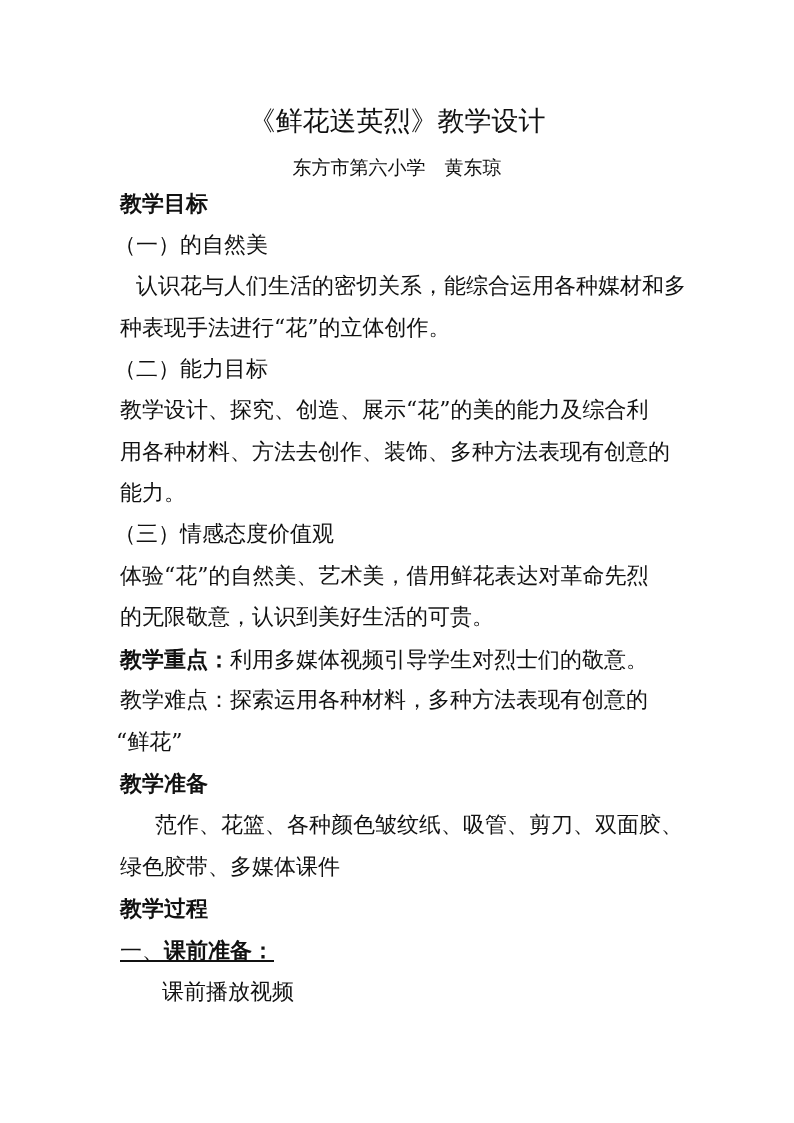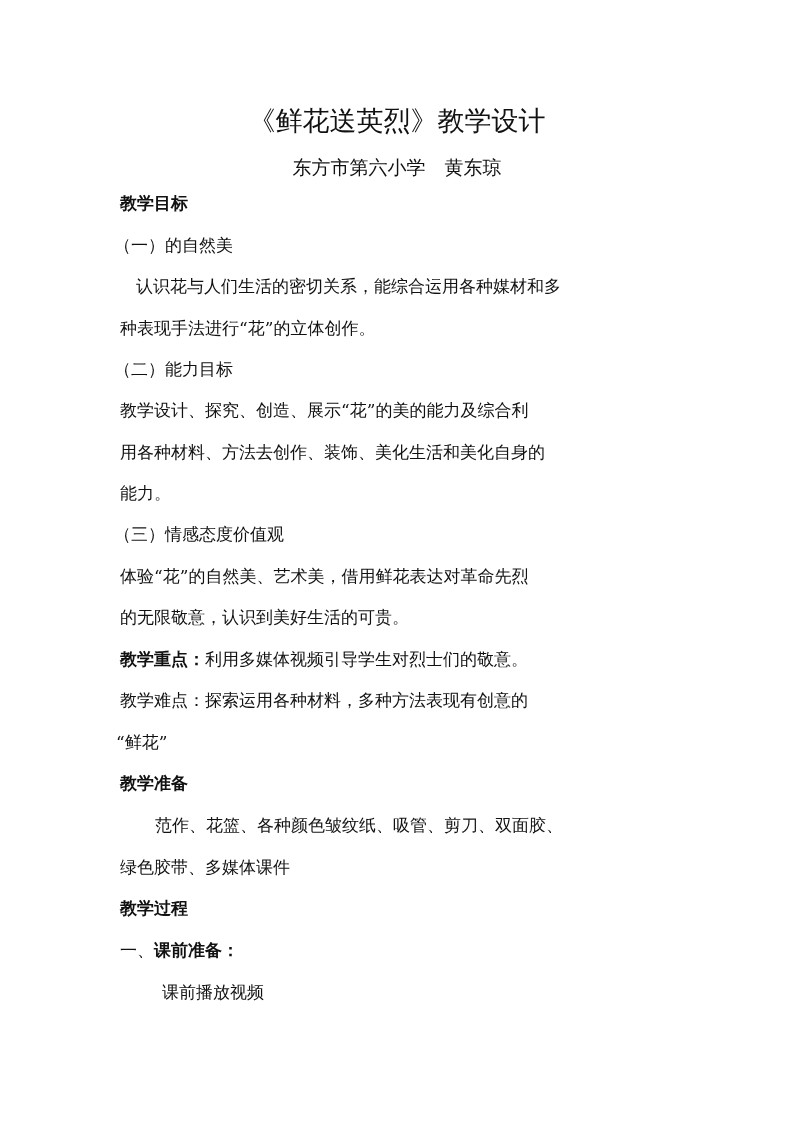--- a/index.html
+++ b/index.html
@@ -1,52 +1,52 @@
 <!DOCTYPE html>
 <html><head>
   <meta charset="utf-8">
   <style>
     html, body { margin: 0; padding: 0; background: #ffffff; }
     body { width: 794px; height: 1123px; position: relative; overflow: hidden;
            font-family: "DejaVu Serif", "Liberation Serif", serif; color: #111; }
-    .line { position: absolute; left: 120px; white-space: nowrap; font-size: 17px; line-height: 24px; }
+    .line { position: absolute; left: 120px; white-space: nowrap; font-size: 22px; line-height: 24px; }
     .bold { font-weight: bold; }
     .center { left: 0; width: 794px; text-align: center; }
     .title { font-size: 27px; line-height: 34px; }
     .sub { font-size: 19px; }
   </style>
 </head>
 <body>
 
 <div>
   <div class="line center title" style="top:104px;">《鲜花送英烈》教学设计</div>
   <div class="line center sub" style="top:155px;">东方市第六小学　黄东琼</div>
 
   <div class="line bold" style="top:191px;">教学目标</div>
   <div class="line" style="top:233px; left:114px;">（一）的自然美</div>
   <div class="line" style="top:274px;margin-left:16px;">认识花与人们生活的密切关系，能综合运用各种媒材和多</div>
   <div class="line" style="top:316px;">种表现手法进行“花”的立体创作。</div>
 
   <div class="line" style="top:357px; left:114px;">（二）能力目标</div>
   <div class="line" style="top:398px;">教学设计、探究、创造、展示“花”的美的能力及综合利</div>
-  <div class="line" style="top:440px;">用各种材料、方法去创作、装饰、美化生活和美化自身的</div>
+  <div class="line" style="top:440px;">用各种材料、方法去创作、装饰、多种方法表现有创意的</div>
   <div class="line" style="top:481px;">能力。</div>
 
   <div class="line" style="top:522px; left:114px;">（三）情感态度价值观</div>
   <div class="line" style="top:564px;">体验“花”的自然美、艺术美，借用鲜花表达对革命先烈</div>
   <div class="line" style="top:605px;">的无限敬意，认识到美好生活的可贵。</div>
 
   <div class="line" style="top:647px;">
     <span class="bold">教学重点：</span><span>利用多媒体视频引导学生对烈士们的敬意。</span>
   </div>
   <div class="line" style="top:688px;">教学难点：探索运用各种材料，多种方法表现有创意的</div>
   <div class="line" style="top:730px; left:116px;">“鲜花”</div>
 
   <div class="line bold" style="top:771px;">教学准备</div>
   <div class="line" style="top:813px; left:155px;">范作、花篮、各种颜色皱纹纸、吸管、剪刀、双面胶、</div>
   <div class="line" style="top:855px;">绿色胶带、多媒体课件</div>
 
   <div class="line bold" style="top:896px;">教学过程</div>
-  <div class="line" style="top:938px;">
+  <div class="line" style="top:938px;text-decoration:underline;">
     <span>一、</span><span class="bold">课前准备：</span>
   </div>
   <div class="line" style="top:980px; left:162px;">课前播放视频</div>
 </div>
 
 </body></html>

